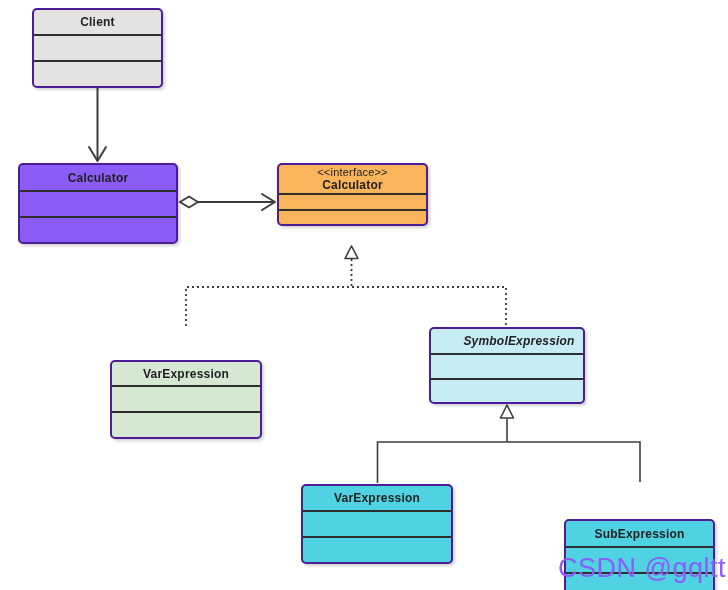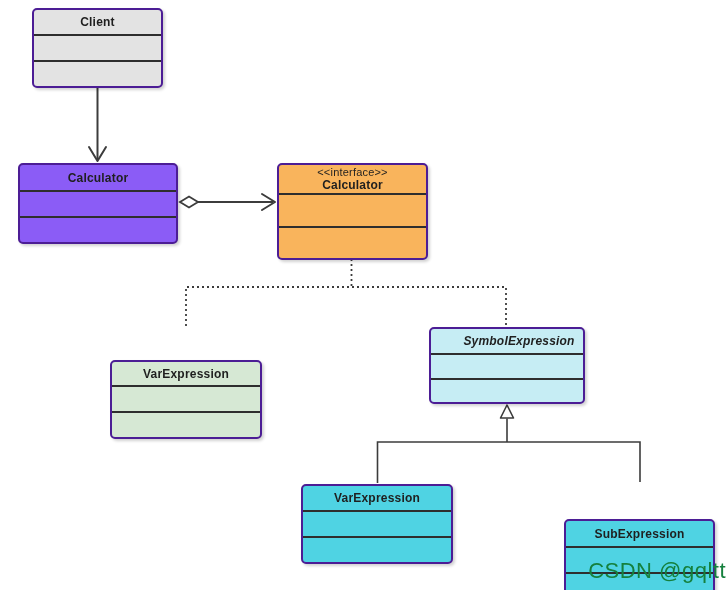--- a/index.html
+++ b/index.html
@@ -42,37 +42,37 @@
     flex: 1 1 0;
     border-top: 2px solid #2e2e2e;
   }
   .uml-class.abstract .class-name { font-style: italic; }
 
   
   #cls-client            { left: 32px;  top: 8px;   width: 131px; height: 80px; }
   #cls-client .title     { height: 24px; }
   #cls-calculator        { left: 18px;  top: 163px; width: 160px; height: 81px; }
   #cls-calculator .title { height: 25px; }
-  #cls-expression        { left: 277px; top: 163px; width: 151px; height: 97px; }
+  #cls-expression        { left: 277px; top: 163px; width: 151px; height: 63px; }
   #cls-expression .title { height: 28px; }
   #cls-var               { left: 110px; top: 327px; width: 152px; height: 79px; margin-top: 33px; }
   #cls-var .title        { height: 23px; }
   #cls-symbol            { left: 429px; top: 327px; width: 156px; height: 77px; }
   #cls-symbol .title     { height: 24px; padding-left: 24px; }
   #cls-add               { left: 301px; top: 484px; width: 152px; height: 80px; }
   #cls-add .title        { height: 24px; }
   #cls-sub               { left: 564px; top: 483px; width: 151px; height: 81px; margin-top: 36px; }
   #cls-sub .title        { height: 25px; }
 
   .watermark {
     position: absolute;
     right: 2px;
     bottom: 6px;
-    font-size: 22px;
-    color: #15803d;
+    font-size: 27px;
+    color: #8b5cf6;
     letter-spacing: 0.5px;
     user-select: none;
   }
 </style>
 </head>
 <body>
 
 <div id="canvas">
 
   <svg class="edges" viewBox="0 0 728 590" fill="none" stroke="#3c3c3c">

